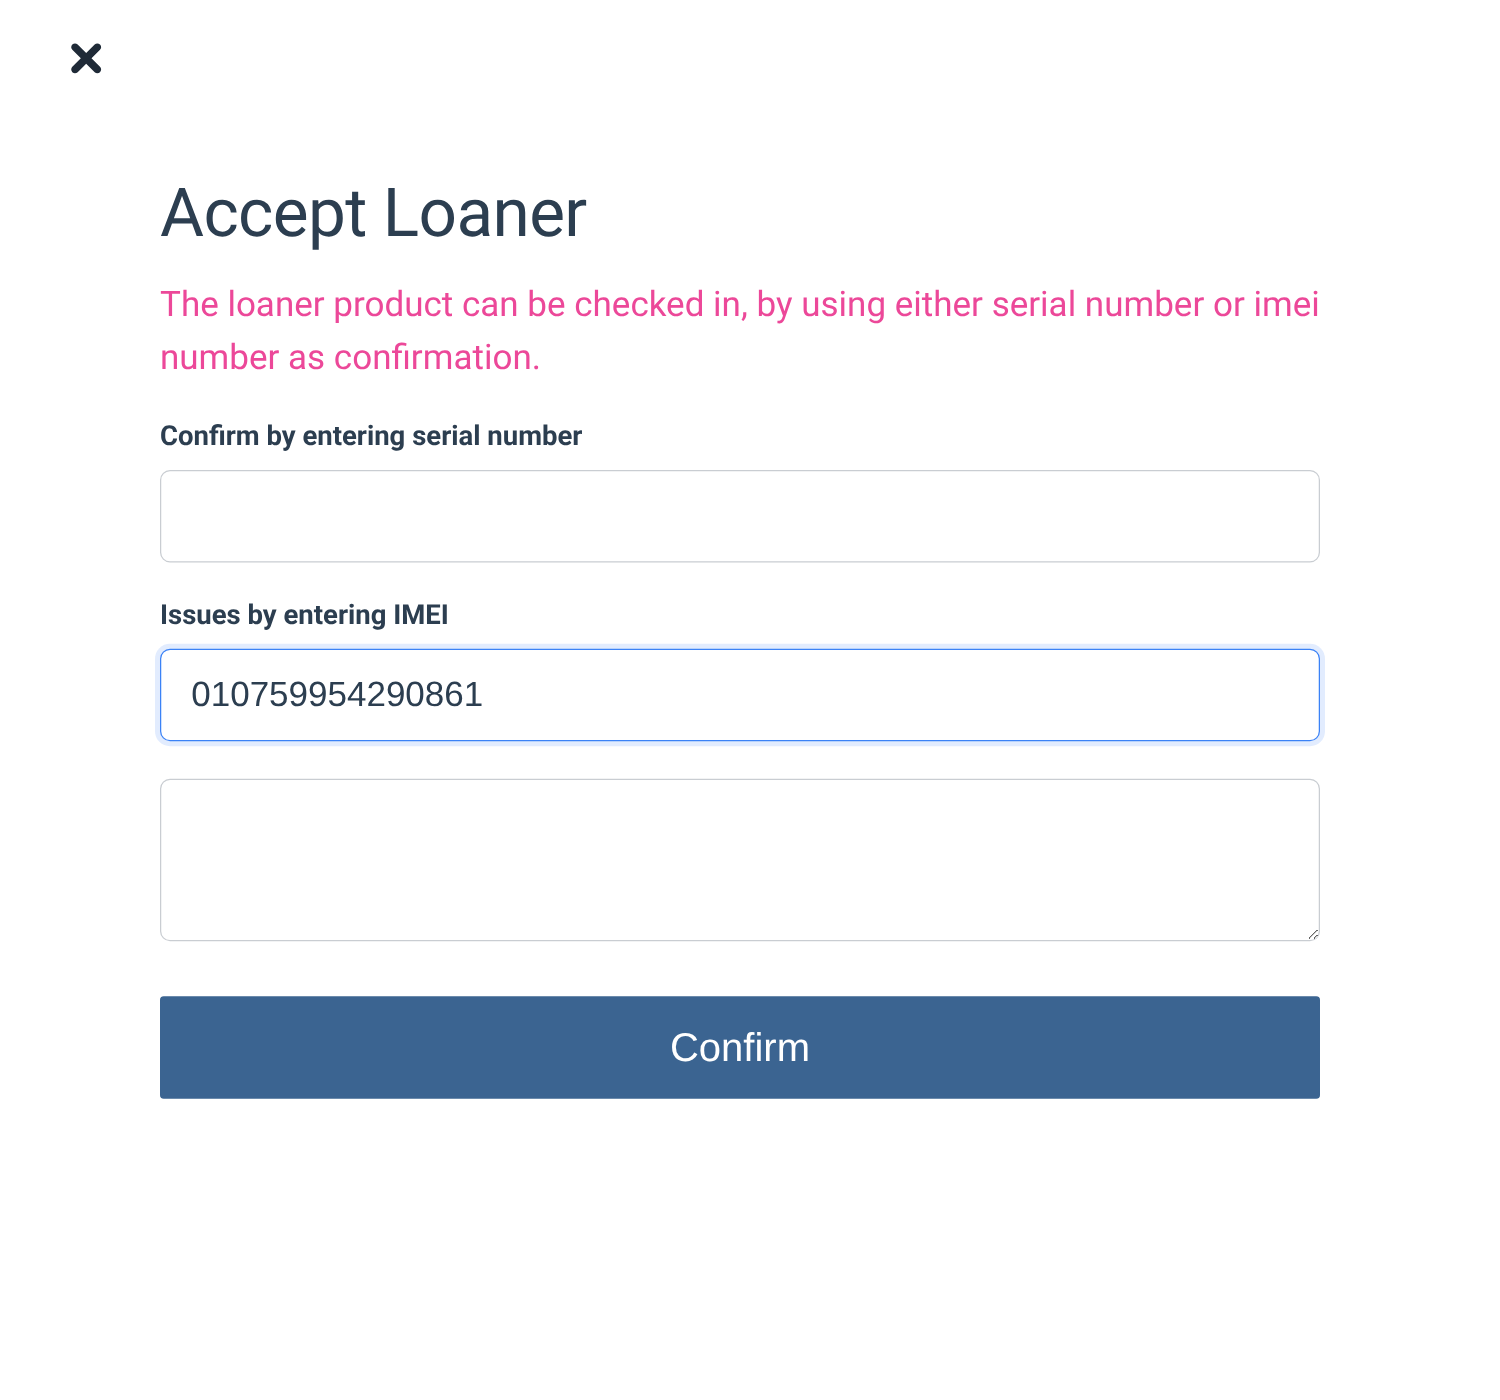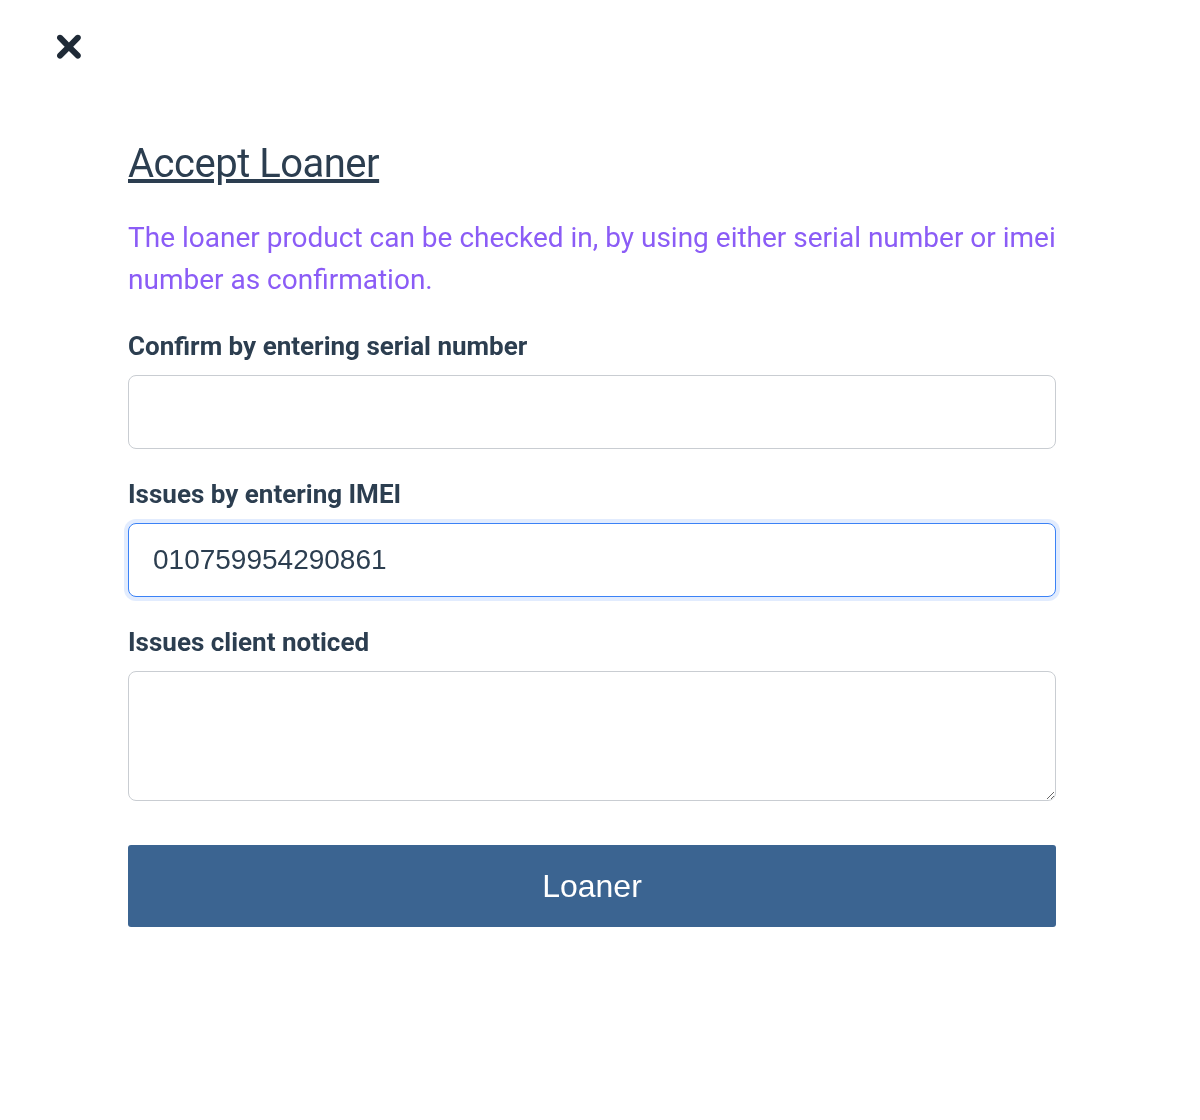--- a/index.html
+++ b/index.html
@@ -29,40 +29,39 @@
       width: 32px;
       height: 32px;
     }
     .content {
       position: absolute;
       top: 140px;
       left: 128px;
       width: 928px;
     }
     .title {
-      font-size: 40px;
+      font-size: 54px;
       font-weight: 400;
       color: #2c3e50;
-      margin-bottom: 30px;
+      margin-bottom: 20px;
       letter-spacing: -0.5px;
-      text-decoration: underline;
     }
     .description {
       font-size: 28px;
       font-weight: 400;
-      color: #8b5cf6;
+      color: #ec4899;
       line-height: 1.5;
       margin-bottom: 30px;
     }
     .form-group {
       margin-bottom: 30px;
     }
     .form-label {
       display: block;
-      font-size: 26px;
+      font-size: 22px;
       font-weight: 700;
       color: #2c3e50;
       margin-bottom: 14px;
     }
     .form-input {
       width: 100%;
       height: 74px;
       padding: 0 24px;
       font-size: 28px;
       border: 1px solid #c9cdd2;
@@ -120,18 +119,17 @@
     <label class="form-label">Confirm by entering serial number</label>
     <input type="text" class="form-input" value="" style="">
   </div>
 
   <div class="form-group">
     <label class="form-label">Issues by entering IMEI</label>
     <input type="text" class="form-input focused" value="010759954290861" style="">
   </div>
 
   <div class="form-group">
-    <label class="form-label">Issues client noticed</label>
     <textarea class="form-textarea" value="" style=""></textarea>
   </div>
 
-  <button class="accept-btn">Loaner</button>
+  <button class="accept-btn">Confirm</button>
 </div>
 
 </body></html>

